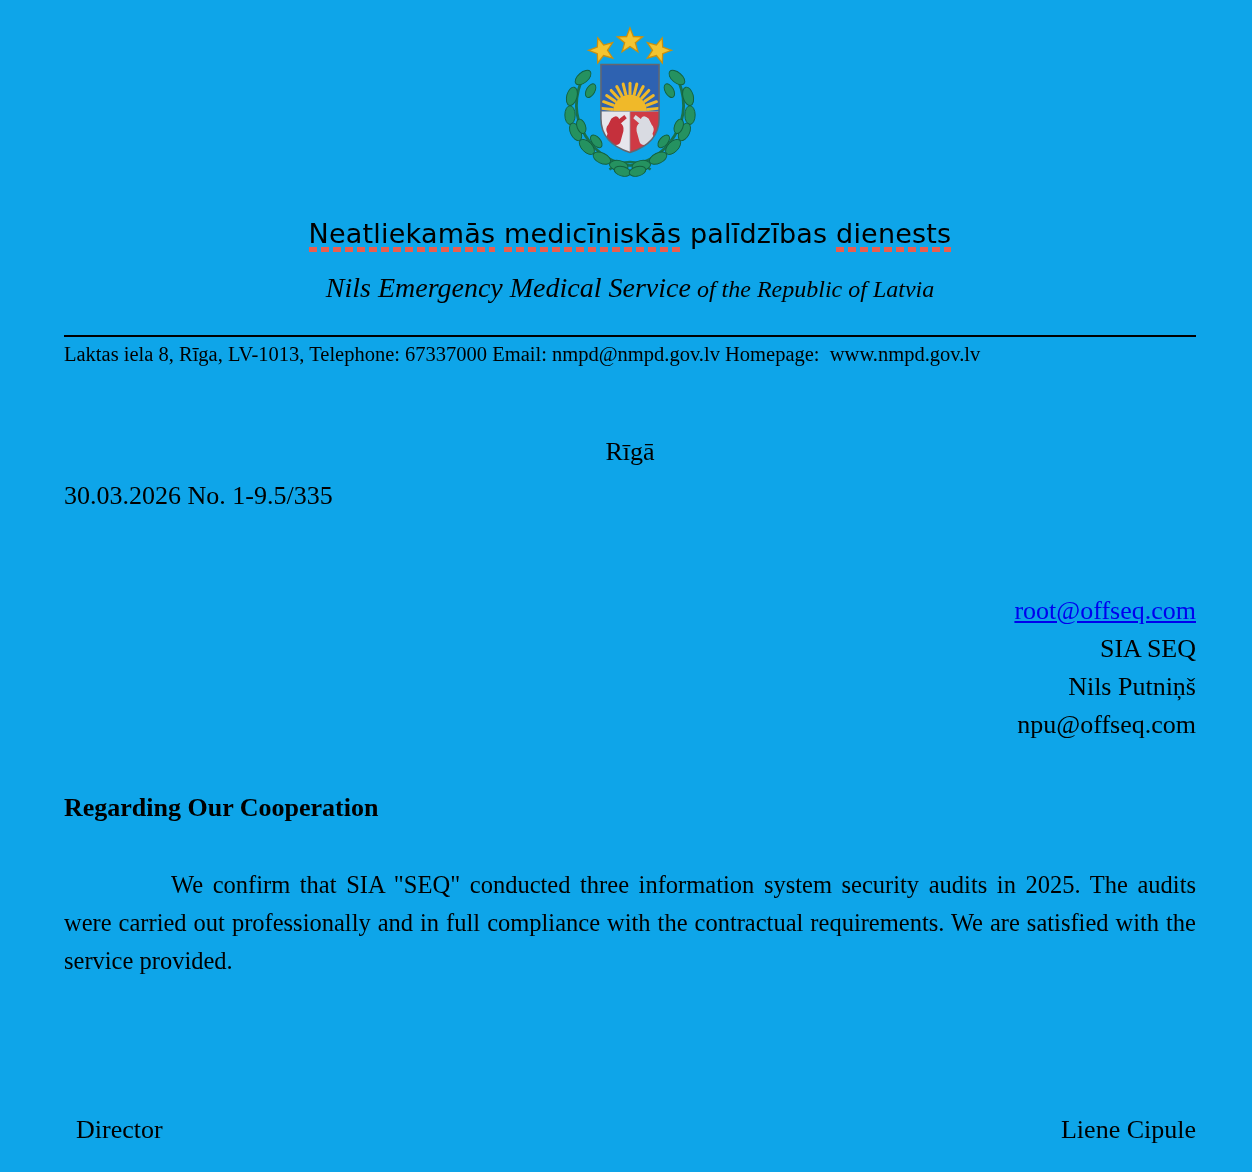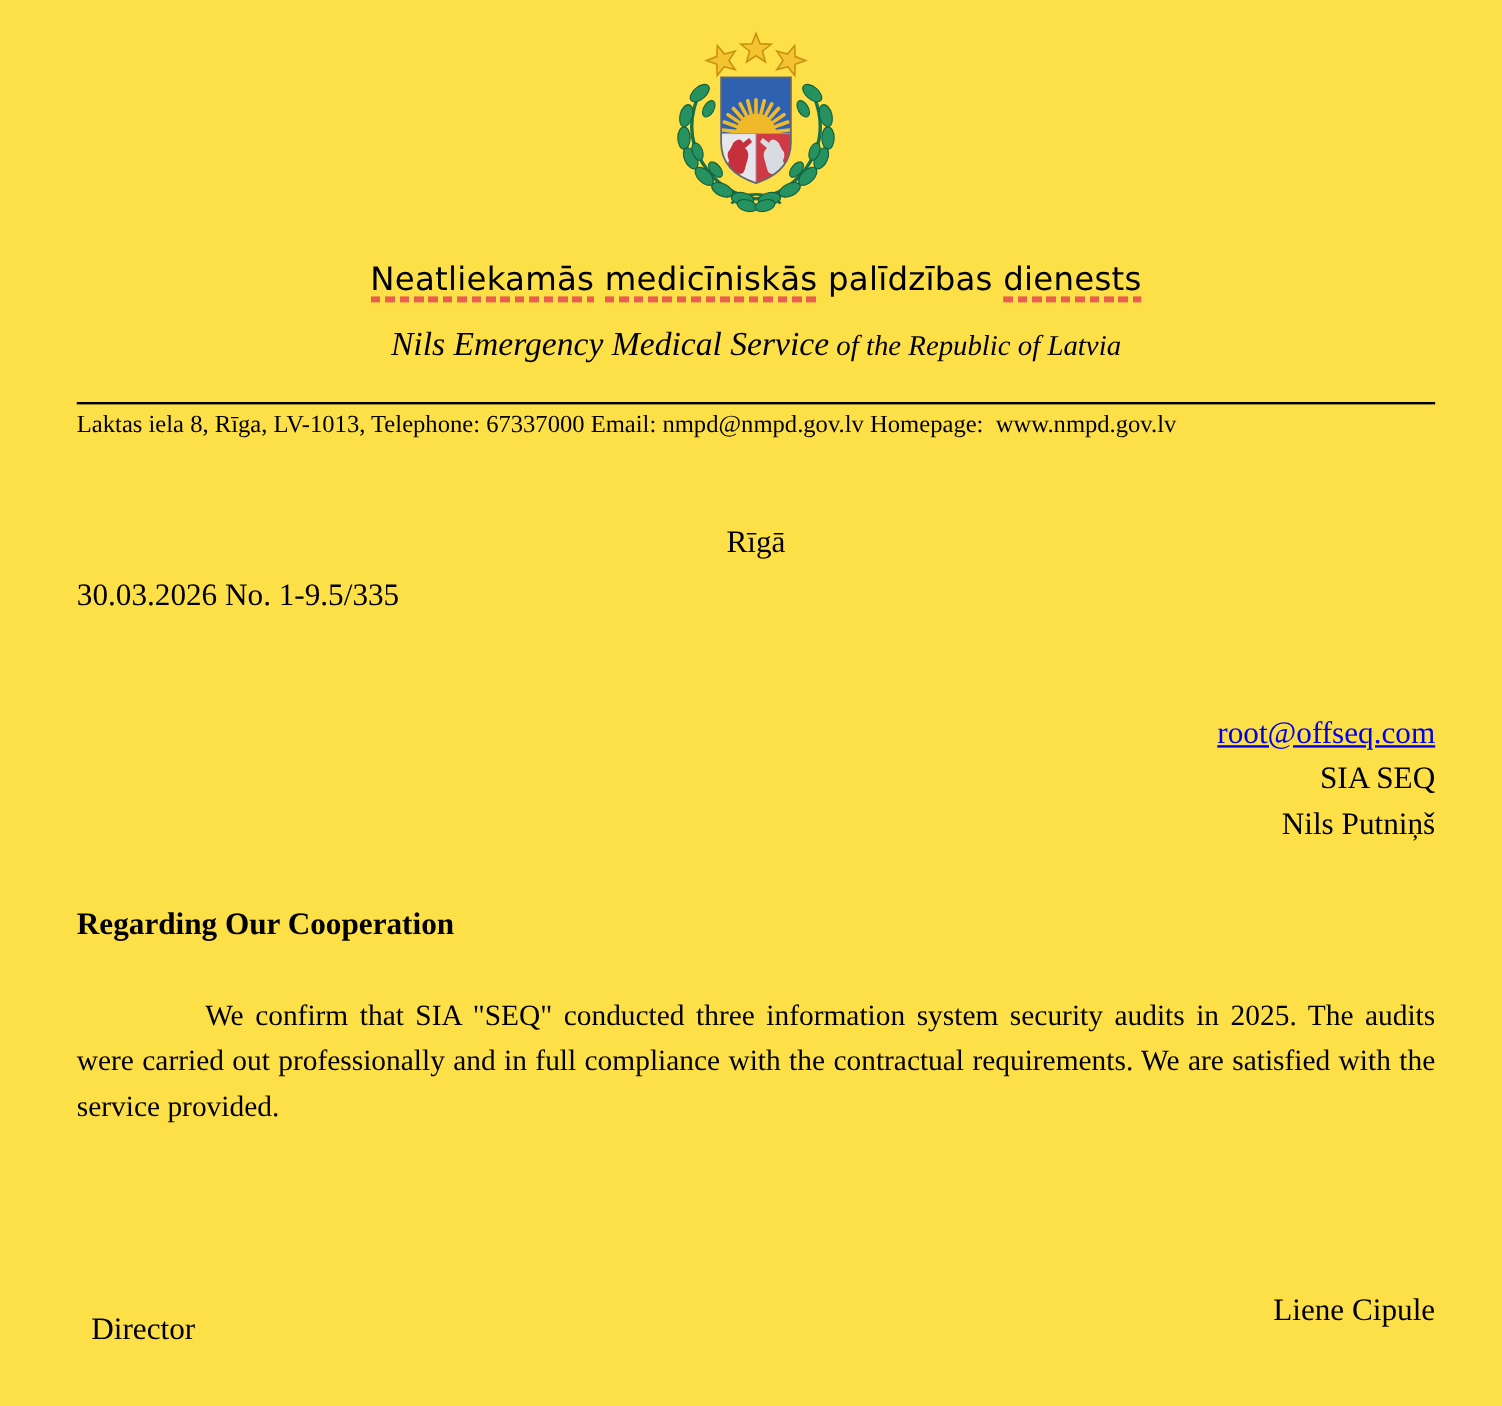--- a/index.html
+++ b/index.html
@@ -4,21 +4,21 @@
 <style>
   html, body {
     margin: 0;
     padding: 0;
     background: #ffffff;
   }
   .page {
     position: relative;
     width: 1252px;
     height: 1172px;
-    background: #fde047;
+    background: #0ea5e9;
     box-sizing: border-box;
     padding: 25px 56px 16px 64px;
     font-family: "Liberation Serif", serif;
     color: #000000;
     overflow: hidden;
   }
   .emblem {
     display: block;
     width: 150px;
     margin: 0 auto;
@@ -93,21 +93,21 @@
     text-align: justify;
     text-indent: 107px;
   }
   .sig-row {
     margin-top: 134px;
     display: flex;
     justify-content: space-between;
     font-size: 26px;
     line-height: 32px;
   }
-  .sig-row .sig-title { padding-left: 12px; margin-top: 16px; }
+  .sig-row .sig-title { padding-left: 12px; }
 </style>
 </head>
 <body>
 
 <div class="page">
 
   <svg class="emblem" viewBox="0 0 160 162" width="150" height="152" aria-hidden="true">
 
     <g fill="none" stroke="#19714a" stroke-width="3">
       <path d="M28,60 Q14,96 38,126 Q54,146 80,150"></path>
@@ -197,20 +197,21 @@
   <div class="contact-line">Laktas iela 8, Rīga, LV-1013, Telephone: 67337000 Email: nmpd@nmpd.gov.lv Homepage:  www.nmpd.gov.lv</div>
 
   <div class="place">Rīgā</div>
 
   <div class="ref">30.03.2026 No. 1-9.5/335</div>
 
   <div class="recipient">
     <div><a class="email-link" href="#">root@offseq.com</a></div>
     <div>SIA SEQ</div>
     <div>Nils Putniņš</div>
+    <div>npu@offseq.com</div>
   </div>
 
   <div class="subject">Regarding Our Cooperation</div>
 
   <p class="body-par">We confirm that SIA "SEQ" conducted three information system security audits in 2025. The audits were carried out professionally and in full compliance with the contractual requirements. We are satisfied with the service provided.</p>
 
   <div class="sig-row">
     <span class="sig-title">Director</span>
     <span class="sig-name">Liene Cipule</span>
   </div>

